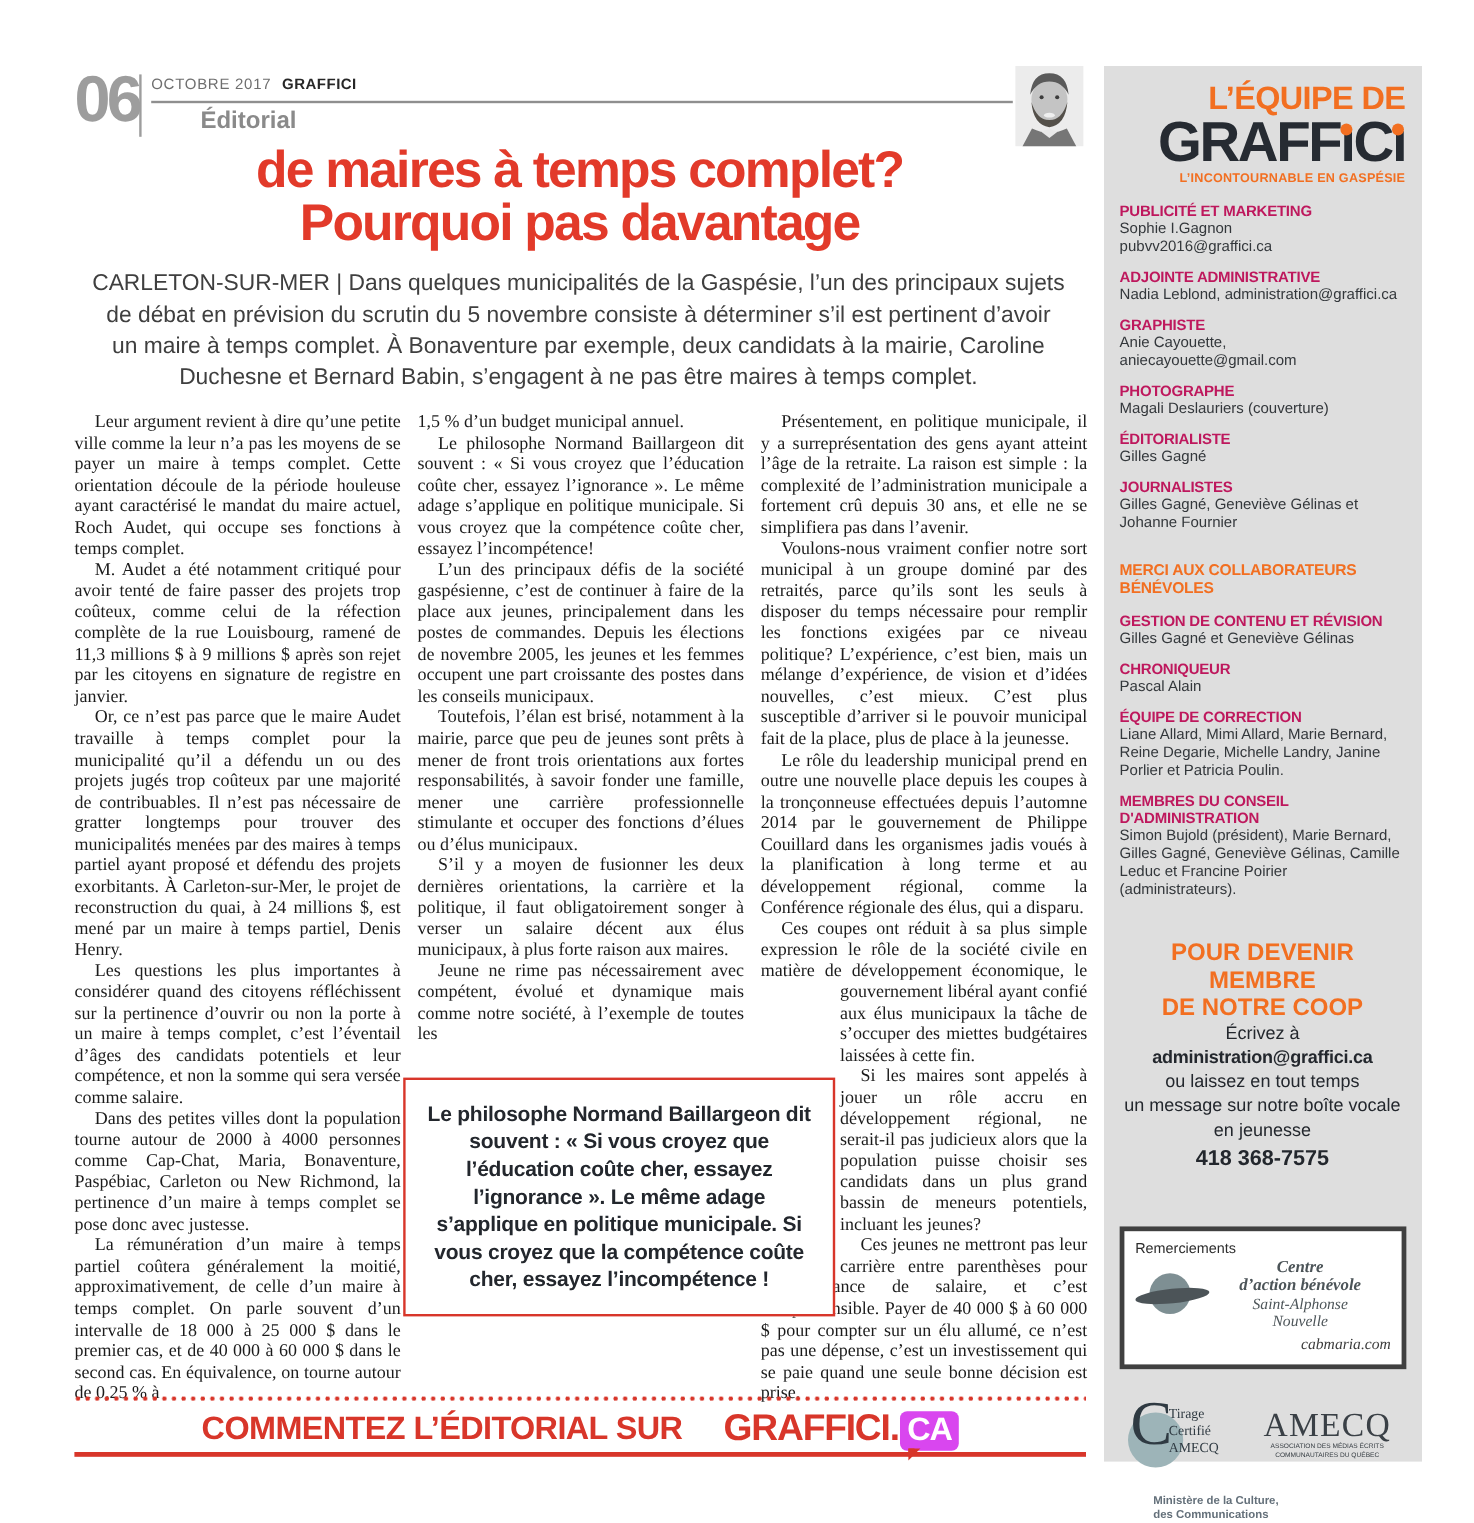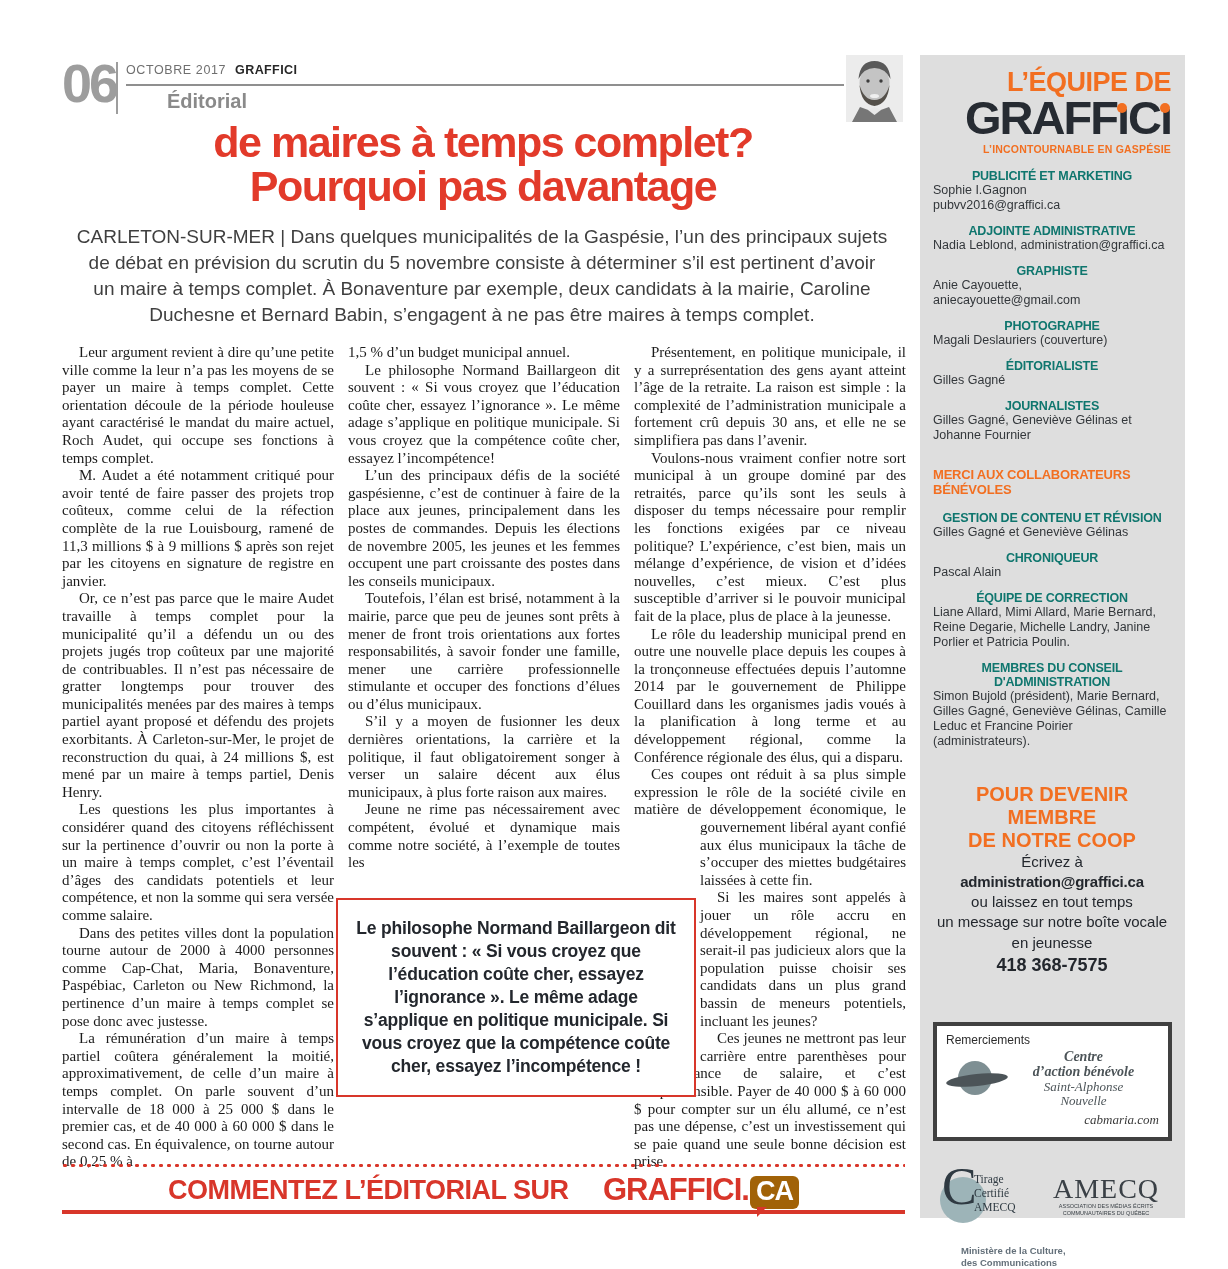--- a/index.html
+++ b/index.html
@@ -28,34 +28,34 @@
     font-family:"Liberation Sans",sans-serif;font-weight:bold;font-size:17.5px;line-height:23px;text-align:center;color:#23272d;
     position:relative;z-index:2;text-indent:0;letter-spacing:-0.2px;}
   .intrusion{float:left;width:62px;height:240px;margin-right:4px;}
 
   
   .dotted{position:absolute;left:62px;top:1163px;width:843px;height:5px;
     background-image:radial-gradient(circle at 3px 2.5px,#d8362a 1.7px,rgba(0,0,0,0) 2px);background-size:8px 5px;background-repeat:repeat-x;}
   .banner{position:absolute;left:62px;top:1172px;width:843px;text-align:center;white-space:nowrap;}
   .banner .cta{color:#d8362a;font-weight:bold;font-size:27px;letter-spacing:-0.5px;vertical-align:middle;}
   .banner .glogo{margin-left:30px;color:#d8362a;font-weight:bold;font-size:31px;letter-spacing:-1px;vertical-align:middle;}
-  .ca-chip{display:inline-block;background:#a16207;color:#fff;font-weight:bold;border-radius:6px;padding:0 6px 2px;font-size:27px;position:relative;margin-left:1px;}
+  .ca-chip{display:inline-block;background:#d946ef;color:#fff;font-weight:bold;border-radius:6px;padding:0 6px 2px;font-size:27px;position:relative;margin-left:1px;}
   .ca-chip::after{content:"";position:absolute;left:7px;bottom:-8px;border:5px solid rgba(0,0,0,0);border-top-color:#d8362a;border-left-color:#d8362a;}
   .solid{position:absolute;left:62px;top:1210px;width:843px;height:3.5px;background:#d8362a;}
 
   
   .sidebar{position:absolute;left:920px;top:55px;width:265px;height:1163px;background:#dedede;box-sizing:border-box;padding:14px 14px 0 13px;}
   .mast{ text-align:right;}
   .mast .equipe{color:#f26f21;font-weight:bold;font-size:27px;letter-spacing:-0.5px;line-height:1;}
   .mast .brand{font-size:47px;font-weight:bold;color:#262b32;letter-spacing:-2px;line-height:.95;font-family:"Liberation Sans","DejaVu Sans",sans-serif;}
   .mast .gi{position:relative;display:inline-block;}
   .mast .gi::before{content:"";position:absolute;top:7px;left:50%;transform:translateX(-50%);width:10px;height:10px;border-radius:50%;background:#f26f21;}
   .mast .tagline{color:#f26f21;font-weight:bold;font-size:10.5px;letter-spacing:.2px;margin-top:2px;}
   .staff{margin-top:14px;}
-  .role{font-size:12.5px;font-weight:bold;color:#0f766e;margin-top:11px;letter-spacing:-0.2px;text-align:center;}
+  .role{font-size:12.5px;font-weight:bold;color:#be185d;margin-top:11px;letter-spacing:-0.2px;}
   .names{font-size:12.5px;color:#33373b;line-height:15px;}
   .vol-head{color:#f26f21;font-weight:bold;font-size:13px;margin-top:24px;letter-spacing:-0.2px;}
   .member{margin-top:34px;text-align:center;color:#23272d;}
   .member .mh{color:#f26f21;font-weight:bold;font-size:20px;line-height:1.15;}
   .member .ml{font-size:15px;line-height:1.35;}
   .member .ml b{letter-spacing:-0.2px;}
   .member .phone{font-weight:bold;font-size:18px;margin-top:2px;}
   .thanks{margin:46px auto 0;width:213px;background:#fff;border:4px solid #404040;padding:7px 9px 9px;position:relative;}
   .thanks .tlabel{font-size:12px;color:#2c2c2c;}
   .cab{display:flex;align-items:center;margin-top:2px;}

